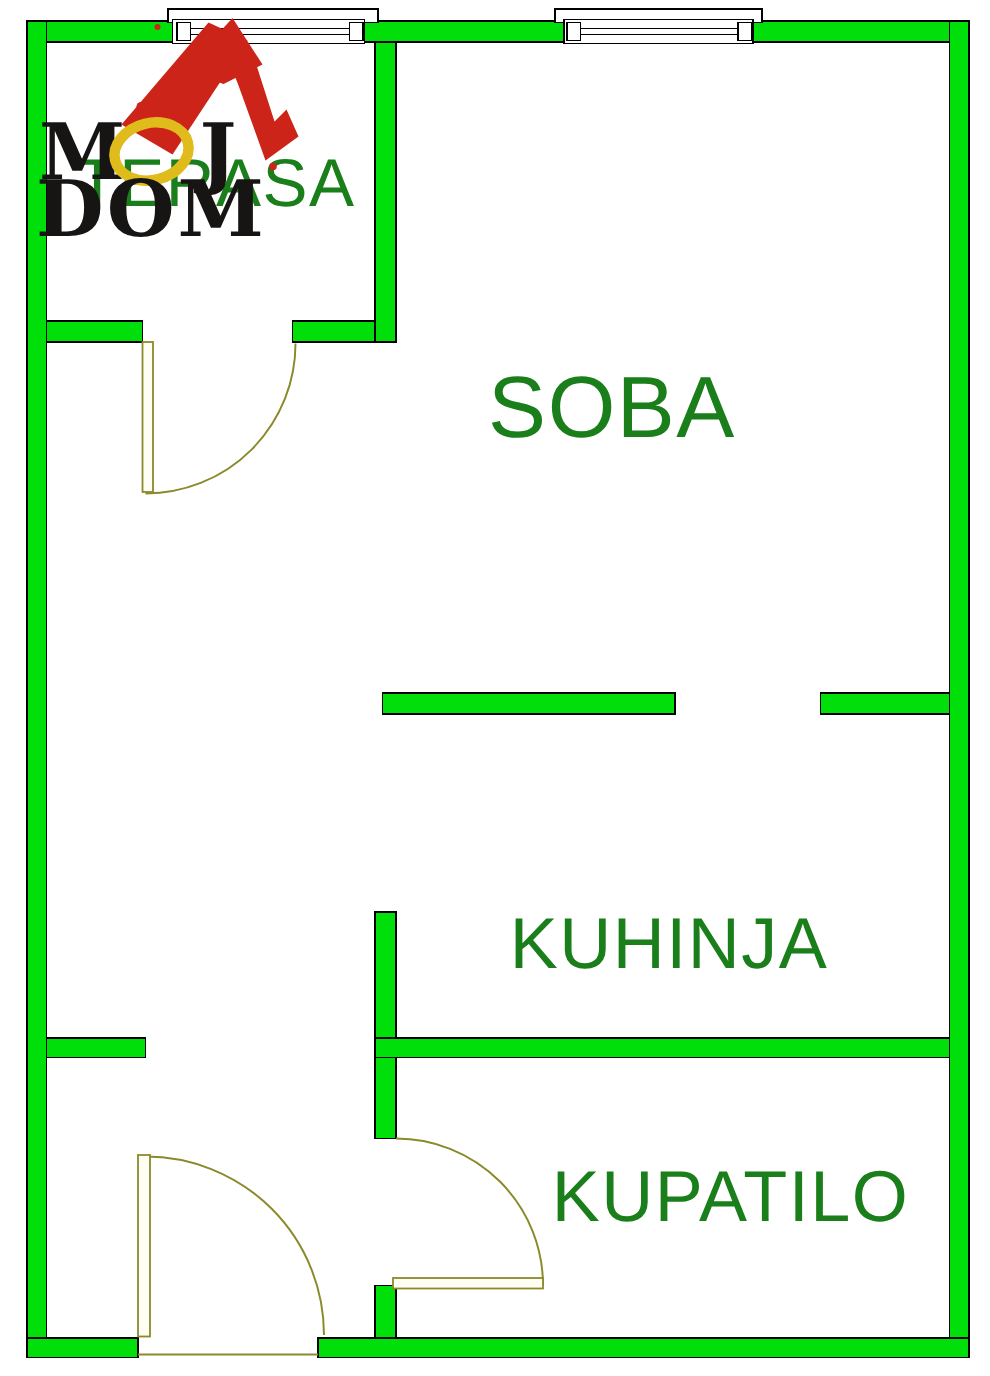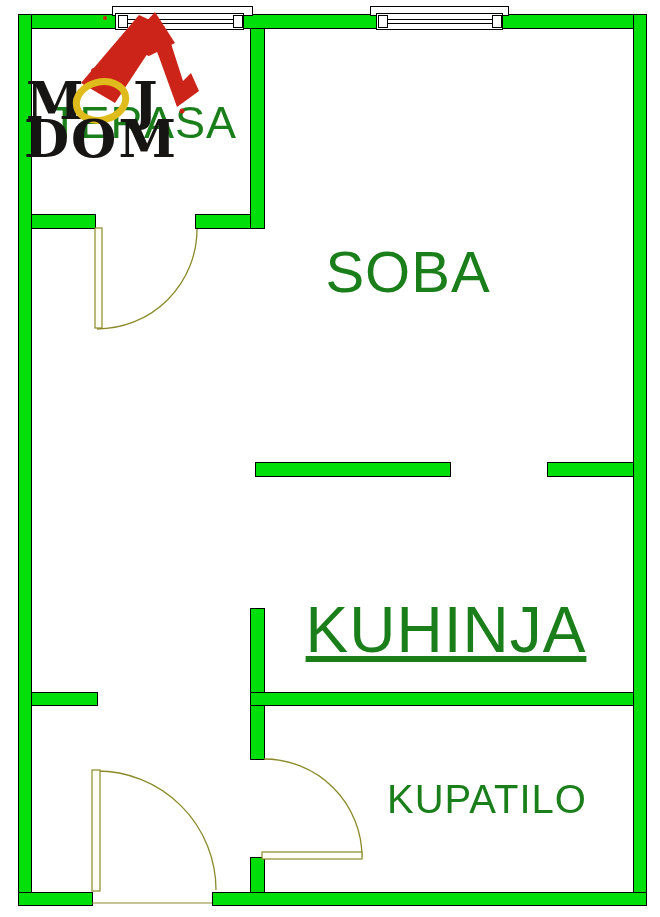--- a/index.html
+++ b/index.html
@@ -31,22 +31,22 @@
     position:absolute;
     transform:translate(-50%,-50%);
     color:var(--label-text);
     white-space:nowrap;
     letter-spacing:1px;
     line-height:1;
     z-index:2;
   }
   .label-terasa{left:144px;top:122px;font-size:45px;}
   .label-soba{left:408px;top:272px;font-size:58px;}
-  .label-kuhinja{left:446px;top:630px;font-size:64px;text-decoration:underline;}
-  .label-kupatilo{left:487px;top:799px;font-size:40px;}
+  .label-kuhinja{left:446px;top:630px;font-size:48px;}
+  .label-kupatilo{left:487px;top:799px;font-size:48px;}
   #logo{left:455px;top:745px;z-index:5;}
   .logo-letter{
     font-family:"DejaVu Serif", serif;
     font-weight:bold;
     fill:var(--logo-black);
     font-size:52px;
   }
   .logo-red{fill:var(--logo-red);}
   .logo-oval{fill:none;stroke:var(--logo-yellow);stroke-width:7;}
 </style>

